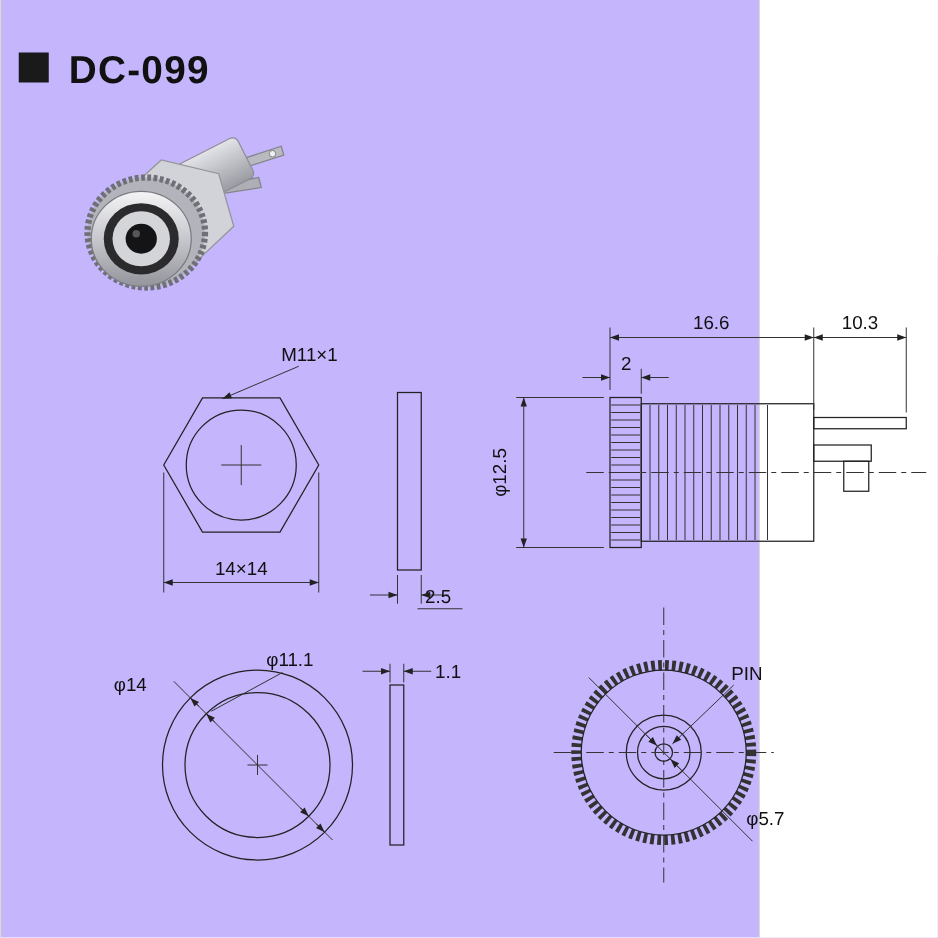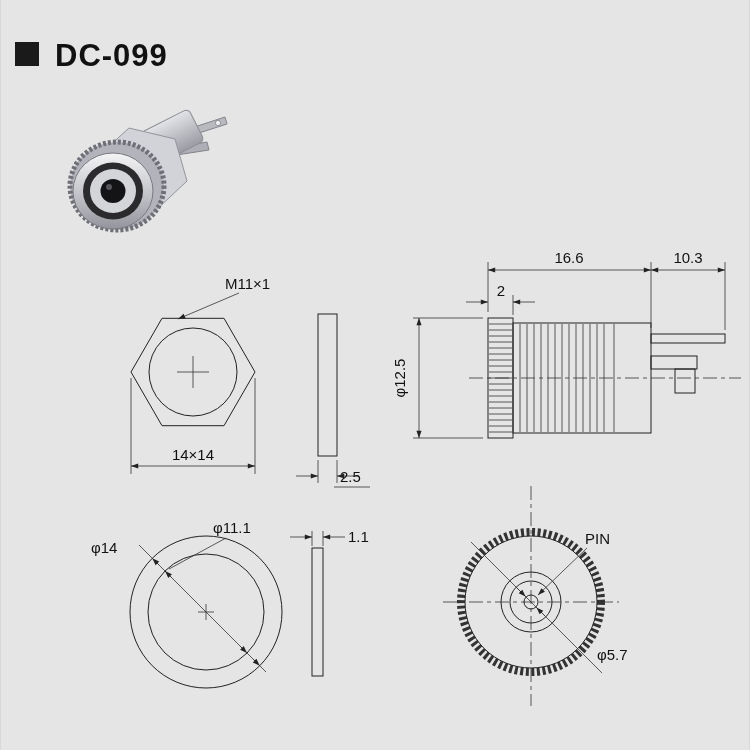--- a/index.html
+++ b/index.html
@@ -1,16 +1,16 @@
 <!DOCTYPE html>
 <html><head>
 <meta charset="utf-8">
 <style>
   html,body{margin:0;padding:0;background:#fff;}
-  #page{position:relative;width:750px;height:750px;background:#e5e5e5;
+  #page{position:relative;width:608px;height:750px;background:#c4b5fd;
         border-left:1px solid #d8d8d8;border-right:1px solid #d8d8d8;box-sizing:border-box;
         font-family:"Liberation Sans", sans-serif;}
   svg{position:absolute;left:0;top:0;}
   svg text{fill:#111;font-family:"Liberation Sans", sans-serif;font-size:15px;}
   .title-text{font-size:31px;font-weight:bold;letter-spacing:1px;}
   .ln{stroke:#222;stroke-width:1;fill:none;}
   .thin{stroke:#333;stroke-width:0.8;fill:none;}
   .cl{stroke:#333;stroke-width:0.8;fill:none;stroke-dasharray:14 4 4 4;}
 </style>
 </head>

